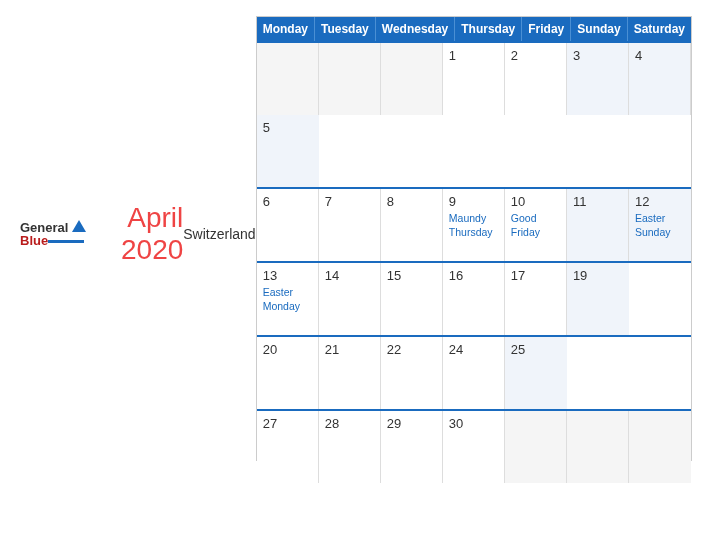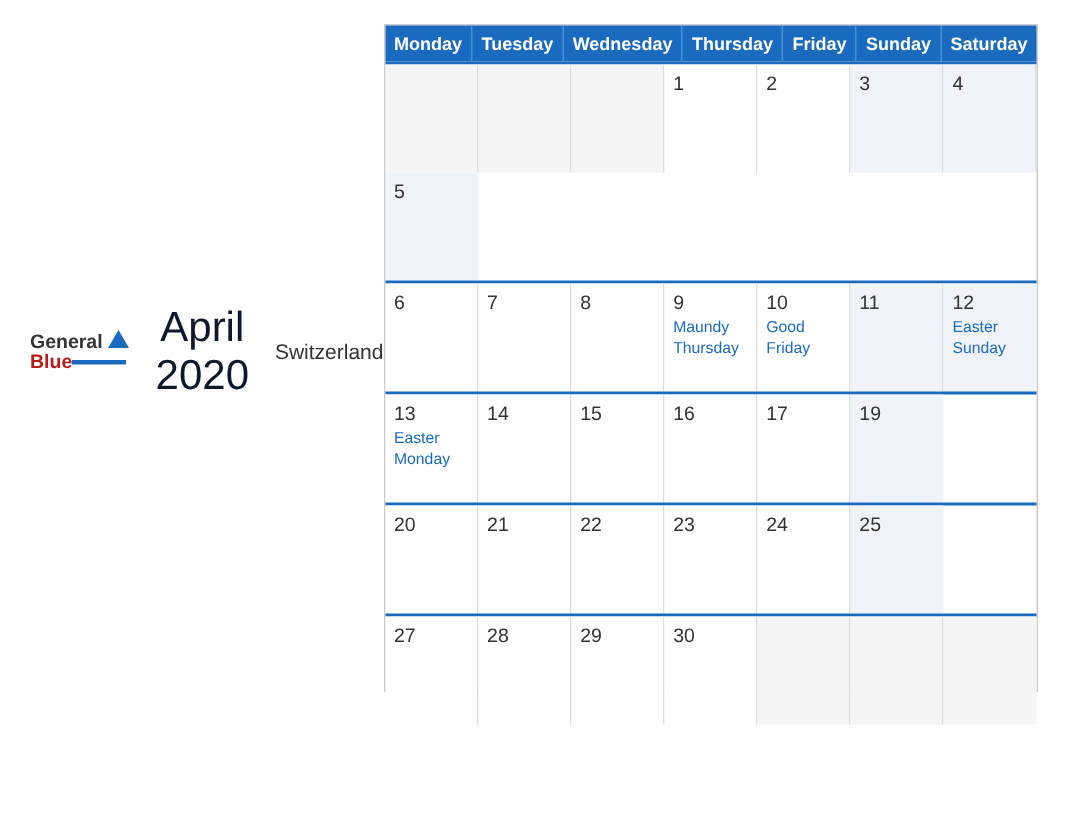--- a/index.html
+++ b/index.html
@@ -51,23 +51,23 @@
       margin-bottom: 2px;
     }
     .logo-line {
       width: 36px;
       height: 3px;
       background: #1a6bbf;
       margin-top: 2px;
     }
     .title {
       font-size: 28px;
-      color: #0f172a;
+      color: #ef4444;
       font-weight: normal;
-      text-align: center;
+      text-align: right;
     }
     .country {
       font-size: 14px;
       color: #333;
       text-align: right;
     }
     
     .calendar {
       flex: 1;
       display: flex;
@@ -233,23 +233,20 @@
           <div class="cal-cell">
             <div class="day-num">20</div>
           </div>
           <div class="cal-cell">
             <div class="day-num">21</div>
           </div>
           <div class="cal-cell">
             <div class="day-num">22</div>
           </div>
           <div class="cal-cell">
-            <div class="day-num">23</div>
-          </div>
-          <div class="cal-cell">
             <div class="day-num">24</div>
           </div>
           <div class="cal-cell shaded">
             <div class="day-num">25</div>
           </div>
         </div>
         <div class="cal-row">
           <div class="cal-cell">
             <div class="day-num">27</div>
           </div>

